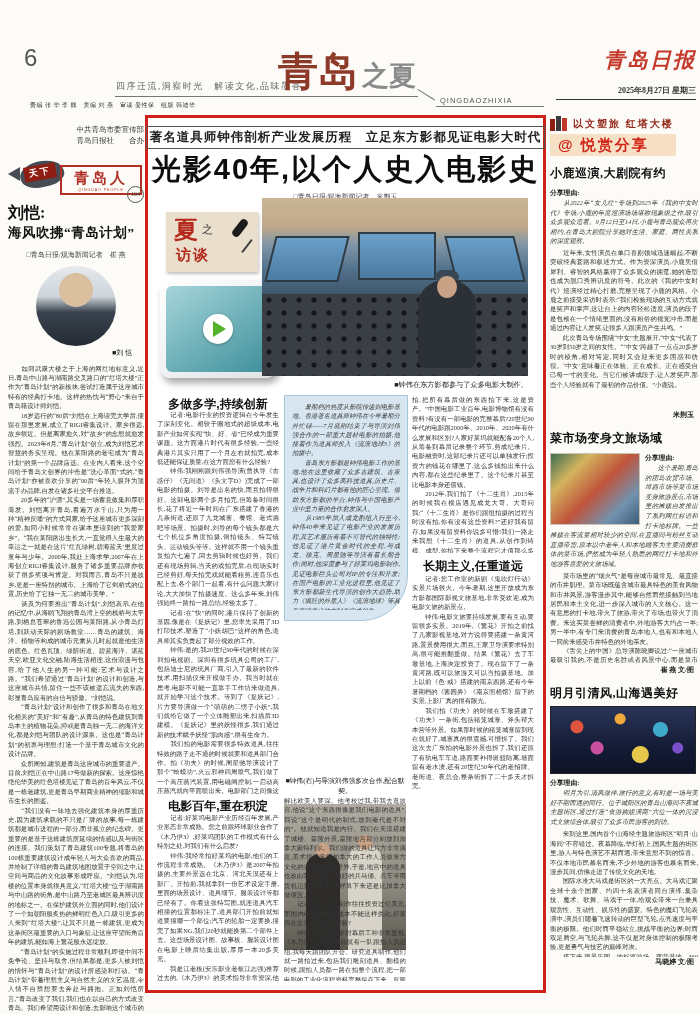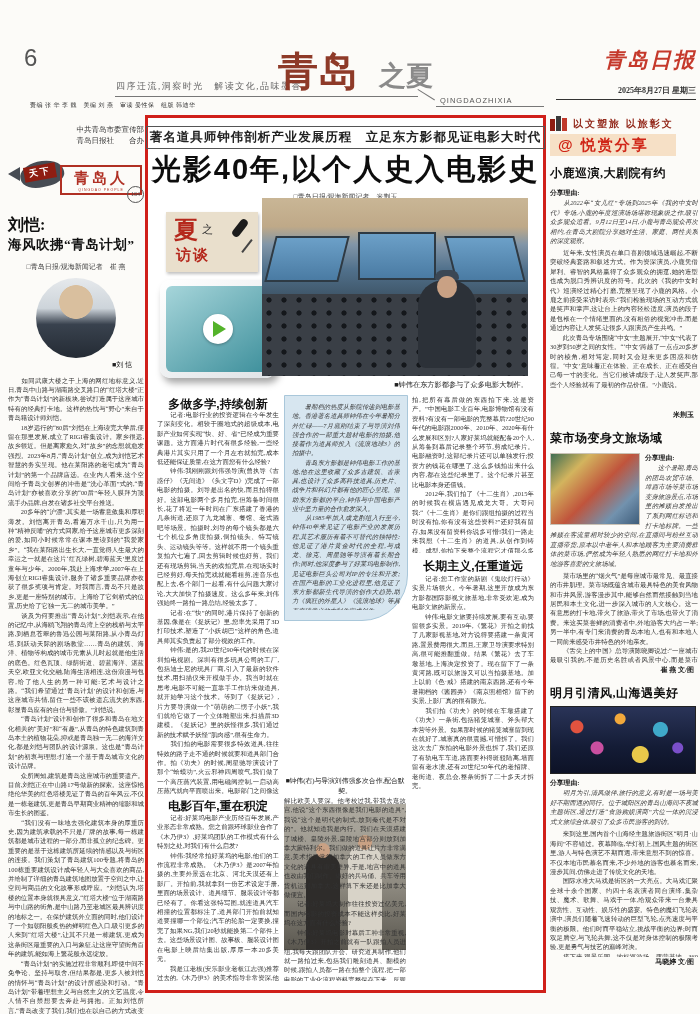--- a/index.html
+++ b/index.html
@@ -8,21 +8,21 @@
   .body-text{font-size:6.4px;line-height:1.47;text-align:justify;white-space:pre-line;color:#333;overflow:hidden;}
   .kai{font-style:italic;color:#3a3a3a;}
   .subhead{font-family:"Liberation Sans",sans-serif;font-weight:bold;font-size:12px;text-align:center;color:#111;}
   .caption{font-size:7px;font-weight:normal;color:#222;}
   .byline{font-size:7px;color:#444;text-align:center;}
   .hline{background:#777;height:1px;}
   
   .pagenum{font-family:"Liberation Sans",sans-serif;font-size:24px;color:#555;}
   .slogan{font-size:9px;color:#666;letter-spacing:1.5px;}
   .sec-cn{font-size:40px;font-weight:900;color:#8e3a28;font-family:"Liberation Serif",serif;}
-  .sec-sub{font-size:27px;color:#8a8a8a;font-weight:bold;margin-left:21px;}
+  .sec-sub{font-size:27px;color:#8a8a8a;font-weight:bold;margin-left:4px;}
   .sec-en{font-size:7.5px;color:#555;letter-spacing:1px;font-family:"Liberation Sans",sans-serif;}
   .masthead{font-size:21px;font-weight:900;font-style:italic;color:#c5392b;text-align:right;letter-spacing:2px;}
   .dateline{font-size:8px;font-weight:bold;color:#333;text-align:right;}
   .credits{font-size:6px;color:#333;letter-spacing:.5px;}
   
   .org{font-size:7.5px;font-weight:normal;color:#333;text-align:right;line-height:1.5;}
   .fish{width:44px;height:26px;background:#474c54;border-radius:60% 70% 50% 60%;transform:rotate(-14deg);}
   .fishtail{width:0;height:0;border-right:12px solid #474c54;border-top:7px solid transparent;border-bottom:7px solid transparent;}
   .ribbon{background:#8f1d12;color:#fff;font-size:9px;font-weight:bold;padding:1px 5px;transform:rotate(-10deg);letter-spacing:2px;}
   .qdr-box{border:2px solid #b03024;color:#b03024;text-align:center;padding:2px 4px 1px;}
@@ -103,21 +103,21 @@
         <div class="fishtail"></div>
         <div class="fish"></div>
       </div>
       <div class="abs ribbon" style="left:16px;top:14px;">天下</div>
       <div class="abs qdr-box" style="left:52px;top:2px;width:70px;margin-top:12px;">
         <div class="qdr-name">青岛人</div>
         <div class="qdr-en">QINGDAO PEOPLE</div>
       </div>
       <div class="abs issue" style="right:0;bottom:0;">164</div>
     </div>
-    <div class="lefttitle1" style="margin-top:12px;">刘恺:</div>
+    <div class="lefttitle1" style="">刘恺:</div>
     <div class="lefttitle2">海风吹拂“青岛计划”</div>
     <div class="byline" style="margin-top:8px;">□青岛日报/观海新闻记者　崔 燕</div>
     <div class="portrait" style="margin:6px auto 0;"></div>
     <div class="caption" style="text-align:right;padding-right:12px;margin-top:2px;">■刘 恺</div>
     <div class="body-text" style="margin-top:6px;height:678px;">　　如同武康大楼之于上海的网红地标意义,近日,青岛中山路与湖南路交叉路口的“红塔大楼”正作为“青岛计划”的新板块,尝试打造属于这座城市特有的经典打卡地。这样的热忱与“野心”来自于青岛籍设计师刘恺。
 　　18岁远行的“80后”刘恺在上海读完大学后,便留在那里发展,成立了RIGI睿集设计。家乡很远,故乡很近。但是离家愈久,对“故乡”的念想就愈发强烈。2023年8月,“青岛计划”创立,成为刘恺艺术智慧的务实呈现。他在莱阳路的老宅成为“青岛计划”的第一个品牌店选。在业内人看来,这个空间给予青岛文创界的冲击是“洗心革面”式的,“青岛计划”亦被喜欢分享的“00后”年轻人膜拜为顶流手办品牌,自发在诸多社交平台推送。
 　　20多年的“沪漂”,其实是一场蓄意敛集和厚积薄发。刘恺离开青岛,看遍万水千山,只为用一种“精神反哺”的方式回家,给予这座城市更多深刻的爱,如同小时候常常在课本里读到的“我爱家乡”。“我在莱阳路出生长大,一直觉得人生最大的幸运之一就是在这片‘红瓦绿树,碧海蓝天’里度过童年与少年。2000年,我赴上海求学,2007年在上海创立RIGI睿集设计,服务了诸多重要品牌亦收获了很多奖项与肯定。对我而言,青岛不只是故乡,更是一座特别的城市。上海给了它剑桥式的位置,历史给了它独一无二的城市美学。”
 　　谈及为何要推出“青岛计划”,刘恺表示,在他的记忆中,从海鸥飞翔的青岛湾上空的栈桥与太平路,到栖息苍翠的鲁迅公园与莱阳路,从小青岛灯塔,到跃动天际的剧场教堂……青岛的建筑、海洋、植物等构成的城市元素从儿时起就是他生活的底色。红色瓦顶、绿荫街道、碧蓝海洋、湛蓝天空,欧亚文化交融,陆海生活相连,这份浪漫与包容,给了他人生的另一种可能:艺术与设计之路。“我们希望通过‘青岛计划’的设计和创造,与这座城市共情,留住一些不该被遗忘流失的东西,彰显青岛应有的自信与骄傲。”刘恺说。
 　　“青岛计划”设计和创作了很多和青岛在地文化相关的“美好”和“有趣”,从青岛的特色建筑到青岛本土的植物花朵,抑或是青岛独一无二的海洋文化,都是刘恺与团队的设计源泉。这也是“青岛计划”的初衷与理想:打造一个基于青岛城市文化的设计品牌。
 　　众所周知,建筑是青岛这座城市的重要遗产。目前,刘恺正在中山路17号做新的探索。这座惊艳绝伦华美的红色塔楼见证了青岛的百年风云,不仅是一栋老建筑,更是青岛早期商业精神的缩影和城市生长的图鉴。
@@ -197,21 +197,21 @@
 　　我们拍《功夫》的时候在车墩搭建了《功夫》一条街,包括猪笼城寨、斧头帮大本营等外景。如果那时候的猪笼城寨留到现在就好了,城寨真的很震撼,可惜拆了。我们这次去广东拍的电影外景也拆了,我们还原了有轨电车车道,路面要补得斑驳陆离,墙面留有老水渍,还有20世纪50年代的老招牌、老街道、夜总会,整条街拆了二十多天才拆完。</div>
   </div>
 
   <div class="abs" style="left:550px;top:116px;width:148px;">
     <div style="display:flex;align-items:center;gap:6px;">
       <div class="books">
         <div class="bk" style="background:#8f1d12;height:12px;"></div>
         <div class="bk" style="background:#3a3a3a;height:15px;"></div>
         <div class="bk" style="background:#c0392b;height:13px;"></div>
       </div>
-      <div class="motto">以文塑旅 以旅彰文</div>
+      <div class="motto">以文塑旅 红塔大楼</div>
     </div>
     <div class="sharebar" style="width:118px;height:22px;margin-top:3px;">@ 悦赏分享</div>
 
     <div class="rtitle" style="margin-top:9px;">小鹿巡演,大剧院有约</div>
     <div style="margin-top:6px;overflow:hidden;height:222px;">
       <span class="share-label">分享理由:</span>
       <div class="share-text">　　从2022年“女儿红”专场到2025年《我的中女时代》专场,小鹿的年度巡演场场堪称现象级之作,吸引众多观众追看。9月12日至14日,小鹿与青岛观众再次相约,在青岛大剧院分享她对生活、家庭、两性关系的深度观察。</div>
       <div class="body-text" style="margin-top:2px;">　　近年来,女性演员在单口喜剧领域迅速崛起,不断突破经典套路和叙述方式。作为资深演员,小鹿凭借犀利、睿智的风格赢得了众多观众的拥趸,她的造型也成为脱口秀辨识度的符号。此次的《我的中女时代》巡演经过精心打磨,完整呈现了小鹿的风格。小鹿之前接受采访时表示:“我们检验现场的互动方式就是笑声和掌声,这让台上的内容轻松适度,演员的段子是包袱在一个情绪里面的,没有粗俗的视觉冲击,而是通过内容让人发笑,让很多人跟演员产生共鸣。”
 　　此次青岛专场围绕“中女”主题展开,“中女”代表了30岁到50岁之间的女性。“‘中女’跨越了一点点20多岁时的棱角,相对笃定,同时又会迎来更多困惑和彷徨。‘中女’意味着正在体验、正在成长、正在感受自己每一寸的变化。当它们被讲成段子,让人发笑声,那些个人经验就有了最初的作品价值。”小鹿说。</div>
     </div>

